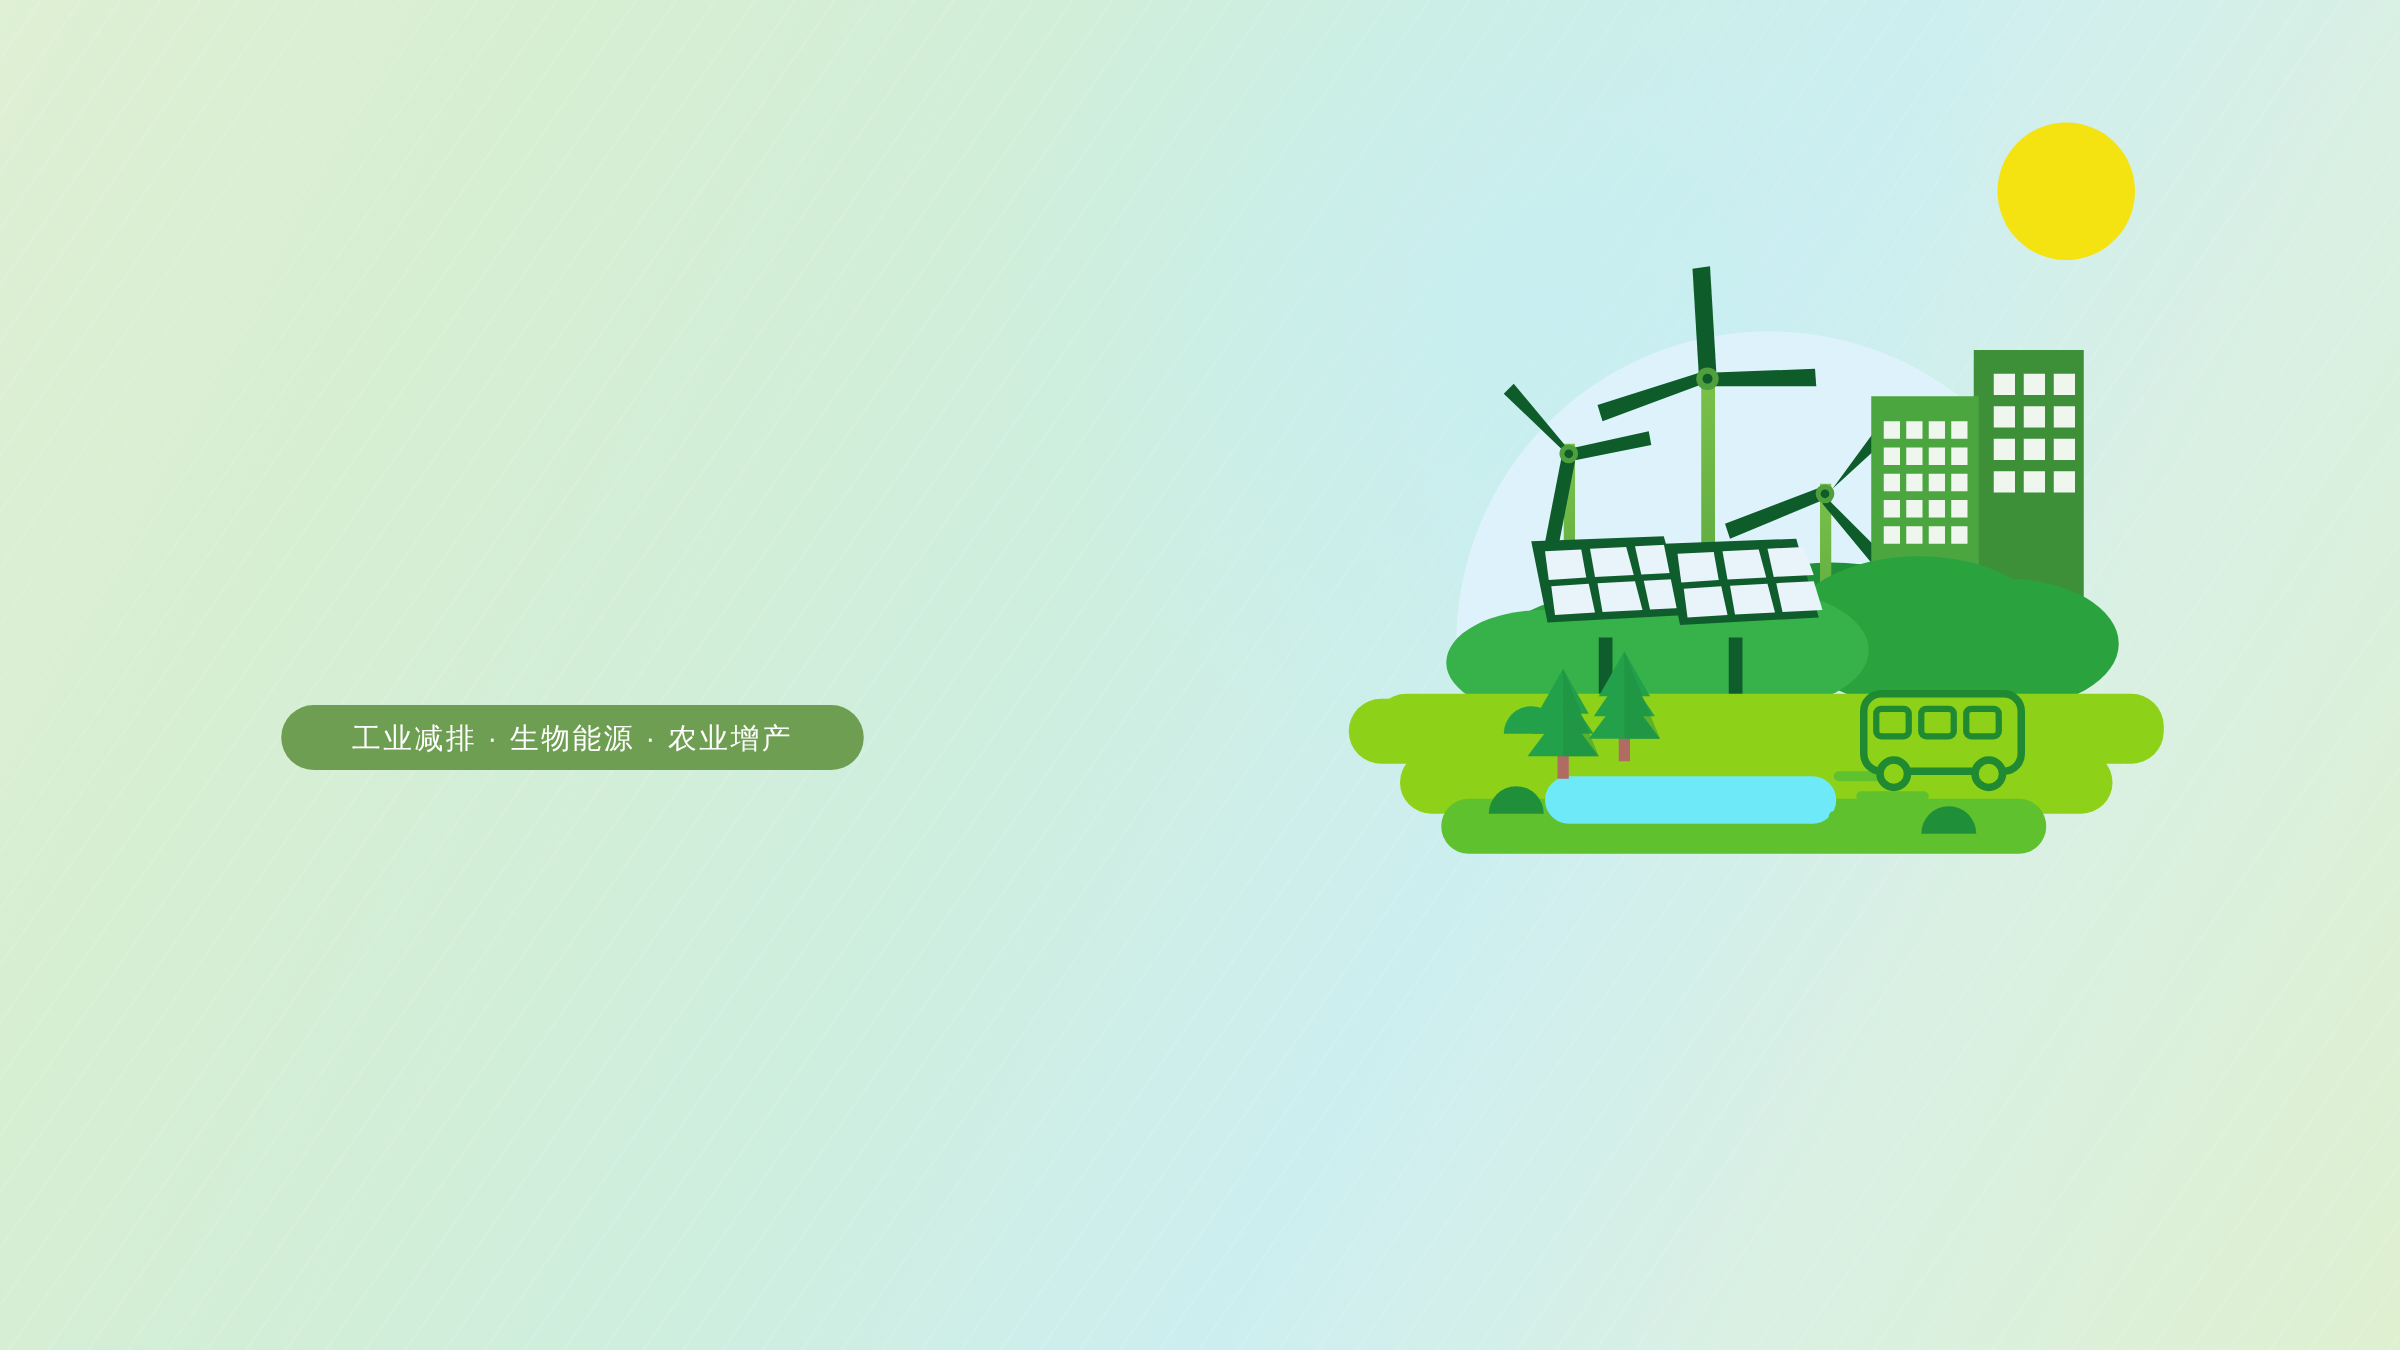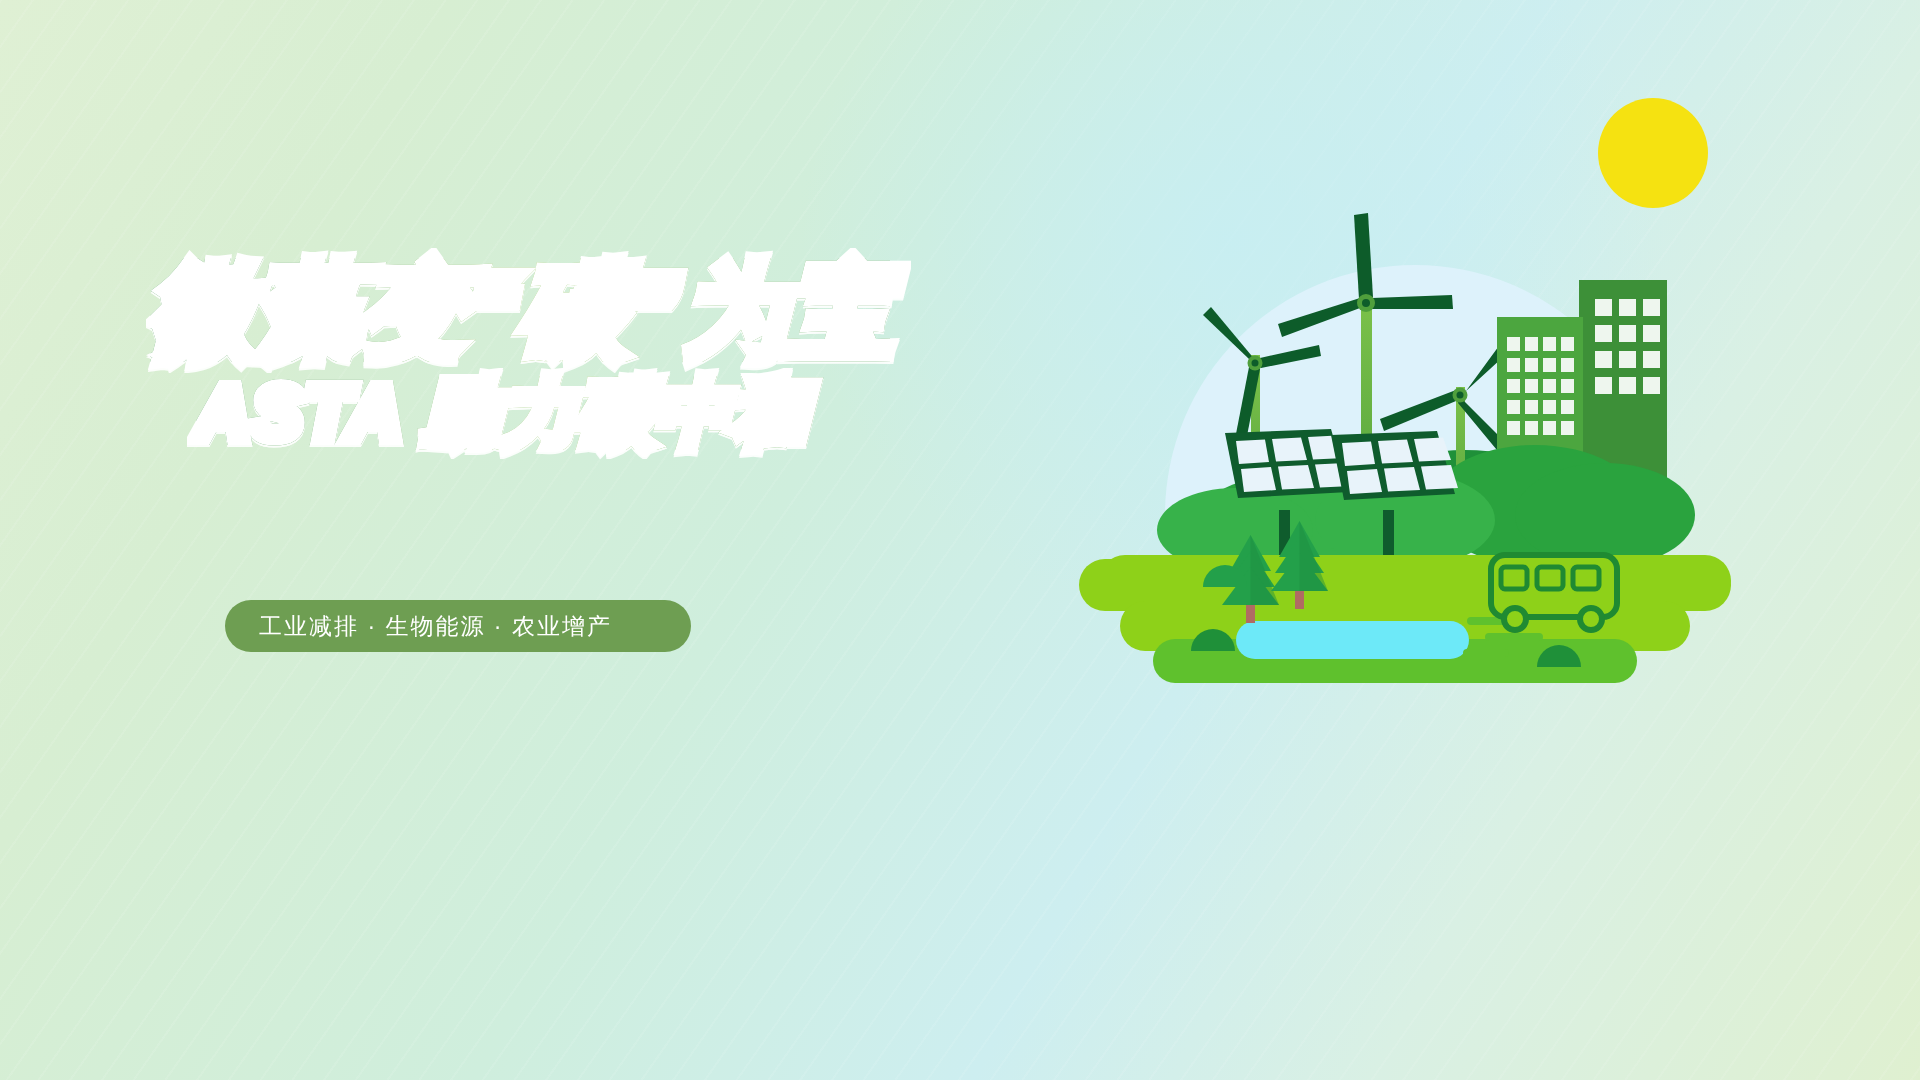--- a/index.html
+++ b/index.html
@@ -53,23 +53,23 @@
     paint-order:stroke fill;
     background:linear-gradient(92deg,#2f8a3f 0%,#46973f 26%,#7fb844 52%,#5aa93f 72%,#3e9140 100%);
     -webkit-background-clip:text;background-clip:text;
     color:transparent;-webkit-text-fill-color:transparent;
     filter:drop-shadow(0 2px 0 rgba(255,255,255,.9));
   }
   #title{ font-size:104px; }
   #subtitle{ font-size:74px; margin-top:14px; margin-left:46px; letter-spacing:3px;}
 
   #pill{
-    position:absolute;left:225px;top:600px;
+    position:absolute;left:225px;top:564px;
     height:52px;min-width:466px;
-    display:flex;align-items:center;
+    display:flex;align-items:center;justify-content:center;
     padding:17px 34px;border-radius:26px;
     background:#6e9e52;
     color:#ffffff;font-size:23px;letter-spacing:2px;
     box-sizing:border-box;
   }
 
   
   #illustration{
     position:absolute;left:1105px;top:215px;width:700px;height:460px;
   }
@@ -78,24 +78,20 @@
 </head>
 <body>
 
 <div id="banner">
 
   <div id="texture"></div>
   <div id="glow"></div>
 
   <div id="sun"></div>
 
-  <div id="textblock">
-    <div id="title" class="headline">微藻变“碳”为宝</div>
-    <div id="subtitle" class="headline">ASTA 助力碳中和</div>
-  </div>
 
   <div id="pill">
     <span>工业减排  ·  生物能源  ·  农业增产</span>
   </div>
 
   <div id="illustration">
     <svg viewBox="0 0 700 460" xmlns="http://www.w3.org/2000/svg">
       <defs>
         <clipPath id="domeClip">
           <path d="M60,300 A250,250 0 0 1 560,300 L560,320 L60,320 Z"></path>

